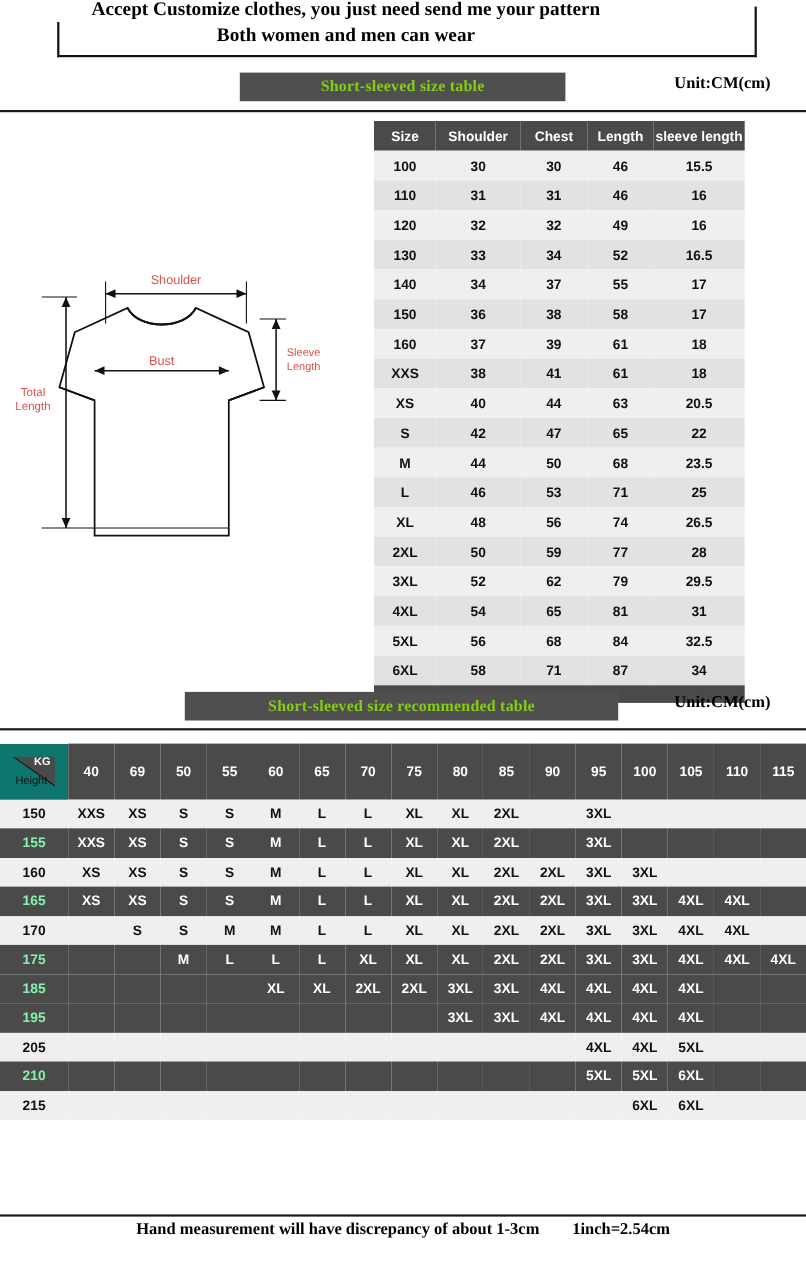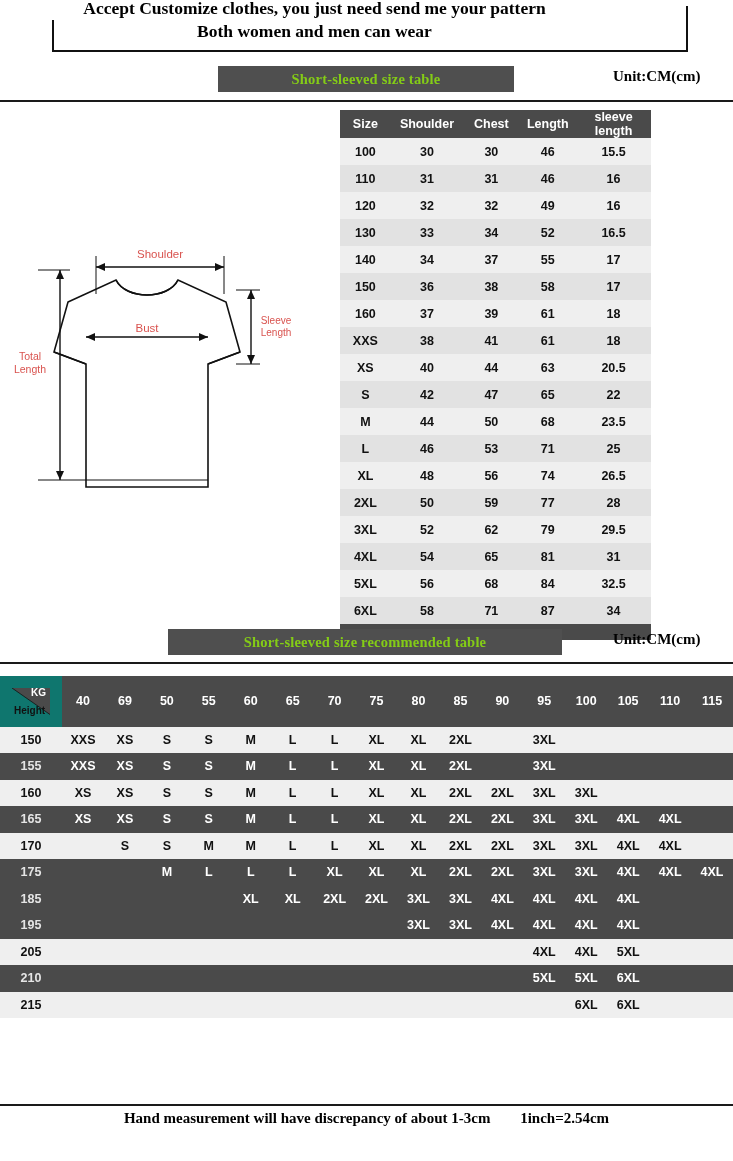--- a/index.html
+++ b/index.html
@@ -76,21 +76,21 @@
     position: absolute;
     left: 8px; top: 232px;
     width: 310px; height: 270px;
   }
   .diagram svg { display: block; }
 
   
   .size-table {
     position: absolute;
     left: 340px; top: 110px;
-    width: 311px;
+    width: 337px;
     border-collapse: collapse;
     font-family: "Liberation Sans", sans-serif;
     font-size: 12.5px;
   }
   .size-table th, .size-table td {
     text-align: center;
     height: 27px;
     padding: 0;
     font-weight: bold;
   }
@@ -138,30 +138,30 @@
     position: relative;
     padding: 12px;
   }
   .corner-inner { position: relative; width: 100%; height: 26.5px; }
   .corner-inner .kg {
     position: absolute; right: 4px; top: -1px;
     font-size: 10px; font-weight: bold; color: #fff;
   }
   .corner-inner .hg {
     position: absolute; left: 2px; bottom: -1px;
-    font-size: 10px; font-weight: bold; color: #111; text-align: right;
+    font-size: 10px; font-weight: normal; color: #111; text-align: right;
   }
   .corner-inner .slash {
     position: absolute; left: 0; top: 0; width: 100%; height: 100%;
   }
   .rec-table tbody tr.odd td { background: #efefef; color: #111; }
   .rec-table tbody tr.even td { background: #4a4a4a; color: #fff; }
   .rec-table td.rowhdr { font-weight: bold; }
   .rec-table tbody tr.odd td.rowhdr { background: #efefef; }
-  .rec-table tbody tr.even td.rowhdr { background: #4a4a4a; color: #e5e5e5; }
+  .rec-table tbody tr.even td.rowhdr { background: #4a4a4a; color: #86efac; }
 
   
   .footer {
     position: absolute;
     left: 0; top: 1110px;
     width: 733px;
     text-align: center;
     font-size: 15px;
     font-weight: bold;
   }

